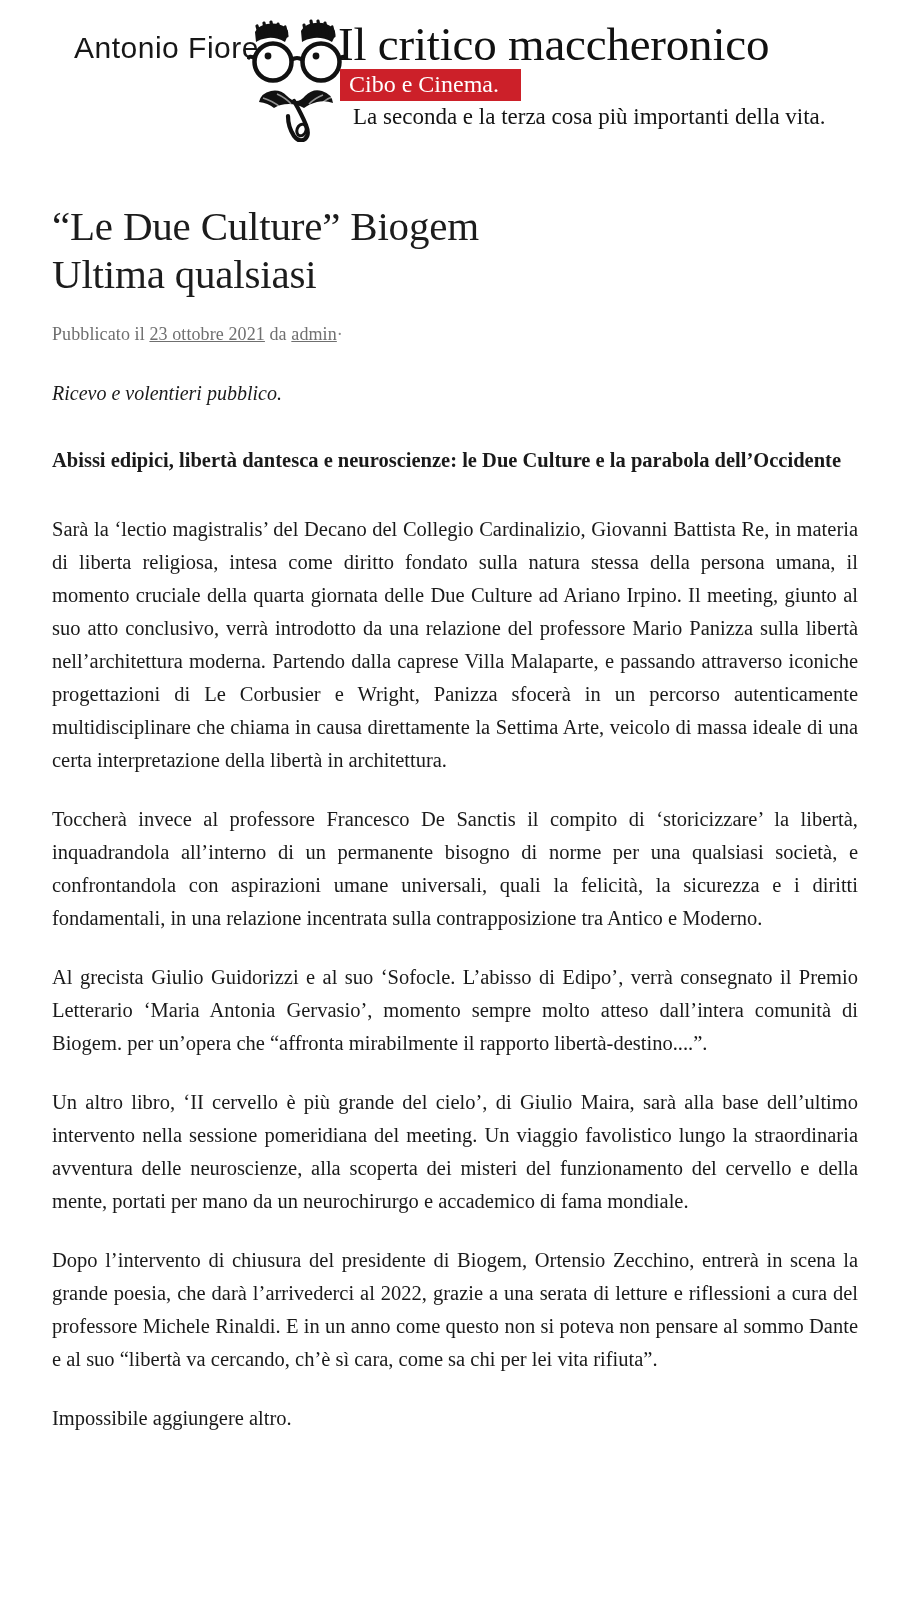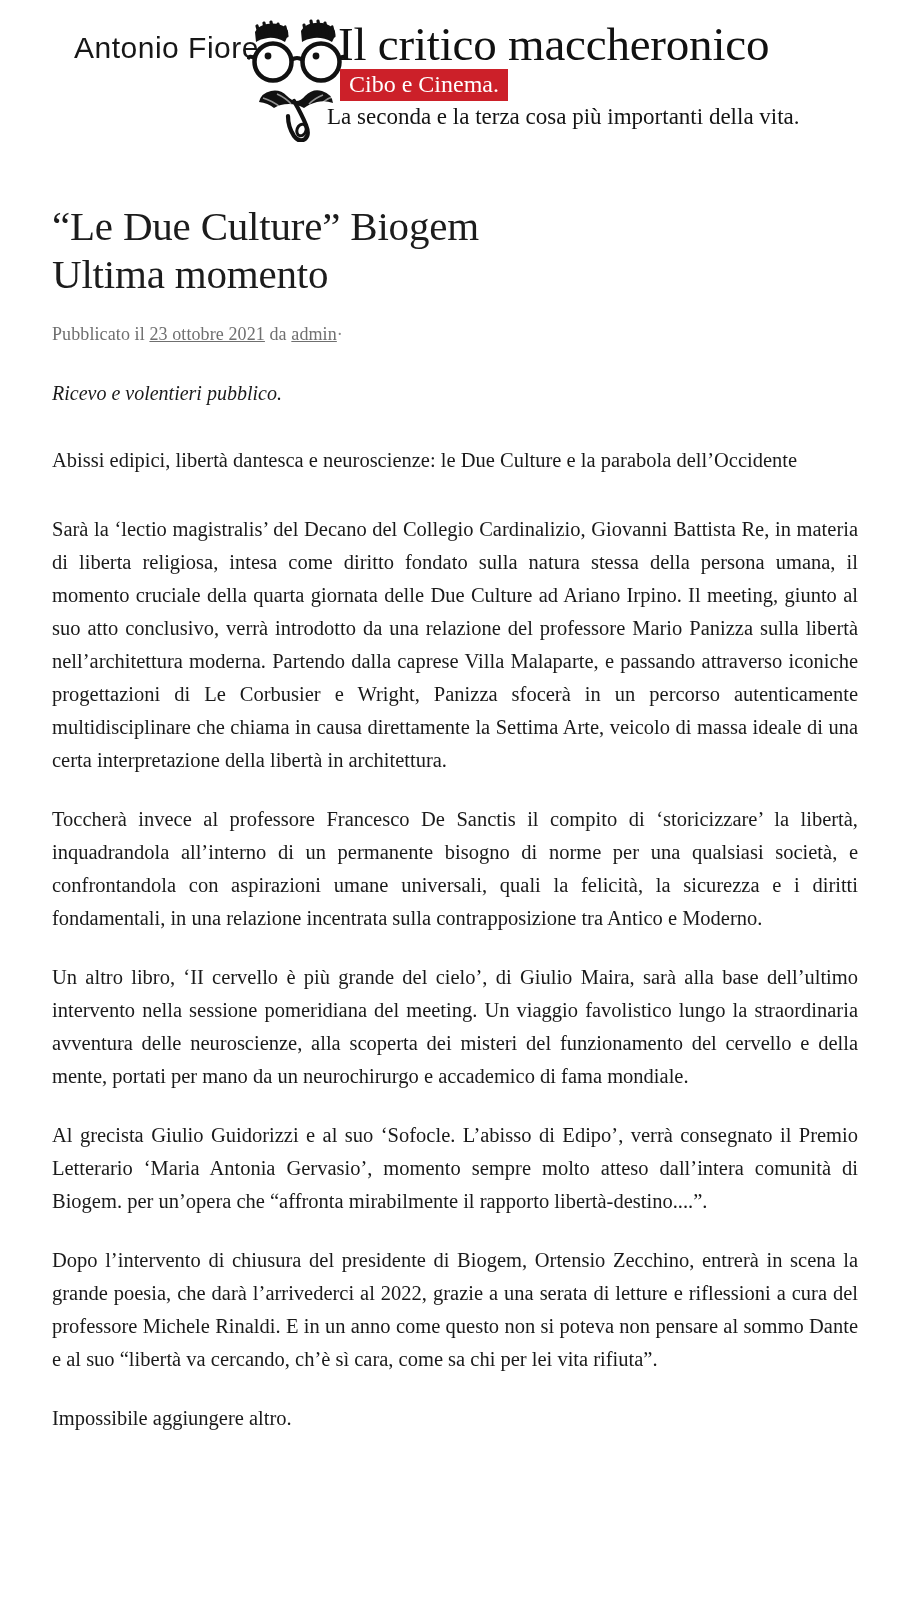--- a/index.html
+++ b/index.html
@@ -47,26 +47,26 @@
   }
   .brand-badge {
     position: absolute;
     left: 340px;
     top: 69px;
     background: #cc2029;
     color: #ffffff;
     font-family: "Liberation Serif", "DejaVu Serif", serif;
     font-size: 24px;
     line-height: 28px;
-    padding: 1px 9px 3px 9px;
+    padding: 1px 22px 3px 9px;
     white-space: nowrap;
   }
   .brand-tagline {
     position: absolute;
-    left: 327px;
+    left: 353px;
     top: 104px;
     font-family: "Liberation Serif", "DejaVu Serif", serif;
     font-size: 23px;
     color: #141414;
     white-space: nowrap;
   }
   .brand-face {
     position: absolute;
     left: 247px;
     top: 18px;
@@ -116,21 +116,21 @@
     text-justify: inter-word;
     hyphens: none;
   }
   .lead-note {
     font-style: italic;
     font-size: 20px;
     text-align: right;
     margin-bottom: 34px !important;
   }
   .subhead {
-    font-weight: normal;
+    font-weight: bold;
     margin-bottom: 36px !important;
   }
   .tail-line {
     margin-top: -26px;
     text-align: left;
   }
 </style>
 </head>
 <body>
 
@@ -176,37 +176,37 @@
 
   <div class="brand-badge">Cibo e Cinema.</div>
 
   <div class="brand-tagline">La seconda e la terza cosa più importanti della vita.</div>
 </header>
 
 <main class="article">
 
   <h1 class="entry-title">
     <span>“Le Due Culture” Biogem</span><br>
-    <span>Ultima momento</span>
+    <span>Ultima qualsiasi</span>
   </h1>
 
   <div class="entry-meta">
     <span>Pubblicato il</span>
     <a href="#">23 ottobre 2021</a>
     <span>da</span>
     <a href="#">admin</a><span class="sep">·</span>
   </div>
 
   <div class="entry-content">
 
     <p class="lead-note">Ricevo e volentieri pubblico.</p>
 
     <p class="subhead">Abissi edipici, libertà dantesca e neuroscienze: le Due Culture e la parabola dell’Occidente</p>
 
     <p>Sarà la ‘lectio magistralis’ del Decano del Collegio Cardinalizio, Giovanni Battista Re, in materia di liberta religiosa, intesa come diritto fondato sulla natura stessa della persona umana, il momento cruciale della quarta giornata delle Due Culture ad Ariano Irpino. Il meeting, giunto al suo atto conclusivo, verrà introdotto da una relazione del professore Mario Panizza sulla libertà nell’architettura moderna. Partendo dalla caprese Villa Malaparte, e passando attraverso iconiche progettazioni di Le Corbusier e Wright, Panizza sfocerà in un percorso autenticamente multidisciplinare che chiama in causa direttamente la Settima Arte, veicolo di massa ideale di una certa interpretazione della libertà in architettura.</p>
     <p>Toccherà invece al professore Francesco De Sanctis il compito di ‘storicizzare’ la libertà, inquadrandola all’interno di un permanente bisogno di norme per una qualsiasi società, e confrontandola con aspirazioni umane universali, quali la felicità, la sicurezza e i diritti fondamentali, in una relazione incentrata sulla contrapposizione tra Antico e Moderno.</p>
+    <p>Al grecista Giulio Guidorizzi e al suo ‘Sofocle. L’abisso di Edipo’, verrà consegnato il Premio Letterario ‘Maria Antonia Gervasio’, momento sempre molto atteso dall’intera comunità di Biogem. per un’opera che “affronta mirabilmente il rapporto libertà-destino....”.</p>
     <p>Un altro libro, ‘II cervello è più grande del cielo’, di Giulio Maira, sarà alla base dell’ultimo intervento nella sessione pomeridiana del meeting. Un viaggio favolistico lungo la straordinaria avventura delle neuroscienze, alla scoperta dei misteri del funzionamento del cervello e della mente, portati per mano da un neurochirurgo e accademico di fama mondiale.</p>
-    <p>Al grecista Giulio Guidorizzi e al suo ‘Sofocle. L’abisso di Edipo’, verrà consegnato il Premio Letterario ‘Maria Antonia Gervasio’, momento sempre molto atteso dall’intera comunità di Biogem. per un’opera che “affronta mirabilmente il rapporto libertà-destino....”.</p>
     <p>Dopo l’intervento di chiusura del presidente di Biogem, Ortensio Zecchino, entrerà in scena la grande poesia, che darà l’arrivederci al 2022, grazie a una serata di letture e riflessioni a cura del professore Michele Rinaldi. E in un anno come questo non si poteva non pensare al sommo Dante e al suo “libertà va cercando, ch’è sì cara, come sa chi per lei vita rifiuta”.</p>
 
     <p class="tail-line">Impossibile aggiungere altro.</p>
   </div>
 </main>
 
 </body></html>

